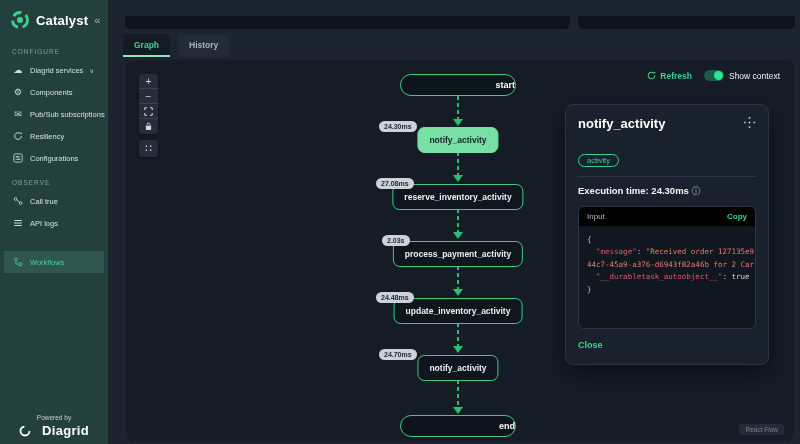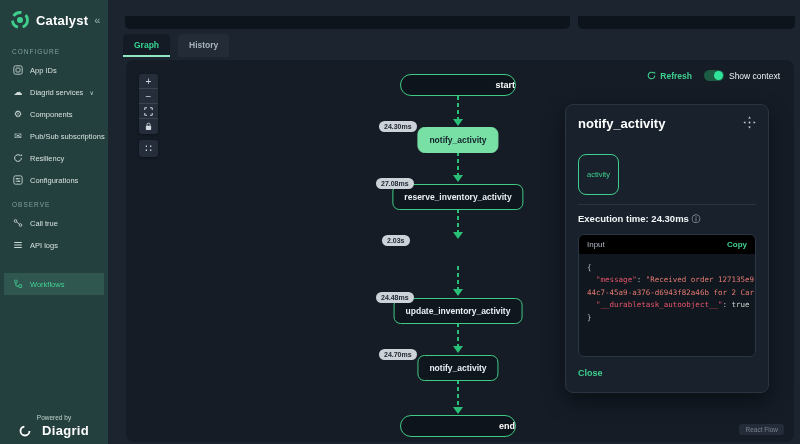--- a/index.html
+++ b/index.html
@@ -76,21 +76,21 @@
   .dur-badge{position:absolute;background:var(--badge-bg);color:#222a33;font-size:7px;font-weight:bold;
              padding:2px 5px;border-radius:6px;z-index:3}
 
   
   .panel{position:absolute;left:439px;top:44px;width:204px;background:var(--panel-bg);border:1px solid #2a3541;
          border-radius:8px;padding:11px 12px 12px;box-shadow:0 8px 22px rgba(0,0,0,.45);z-index:4}
   .panel-head{display:flex;align-items:flex-start}
   .panel-title{font-size:13px;font-weight:bold;color:#fff}
   .move-icon{margin-left:auto;cursor:pointer;line-height:0}
   .type-badge{display:inline-block;margin-top:23px;border:1px solid var(--accent);color:var(--accent);
-              font-size:7.5px;padding:15px 8px;border-radius:8px}
+              font-size:7.5px;padding:1px 8px;border-radius:8px}
   .panel-divider{border:none;border-top:1px solid #2a3440;margin:9px 0 8px}
   .exec-line{font-size:9.5px;font-weight:bold;color:#f2f5f8}
   .info-ic{color:#aab4bf;font-weight:normal;font-size:9px}
   .code-card{margin-top:8px;border:1px solid #2b3644;border-radius:6px;overflow:hidden}
   .code-head{display:flex;background:#000000;padding:5px 8px;font-size:8px;color:#aeb7c2}
   .copy-btn{margin-left:auto;color:var(--accent);font-weight:bold;cursor:pointer}
   .code-body{background:var(--code-bg);padding:8px 8px 32px;font-family:"DejaVu Sans Mono",monospace;
              font-size:7.5px;line-height:1.65;color:#b6bfca}
   .tok-p{color:#b6bfca}.tok-k{color:var(--json-key)}.tok-s{color:var(--json-str)}.tok-b{color:var(--json-bool)}
   .close-btn{display:inline-block;margin-top:11px;color:var(--accent);font-size:9px;font-weight:bold;cursor:pointer}
@@ -109,29 +109,20 @@
         <circle cx="10" cy="10" r="7.5" fill="none" stroke="#3ecf8e" stroke-width="2.8" stroke-dasharray="9 4.8"></circle>
         <circle cx="10" cy="10" r="3" fill="#3ecf8e"></circle>
       </svg>
     </span>
     <span class="brand">Catalyst</span>
     <span class="collapse">«</span>
   </div>
 
   <div class="section-label">CONFIGURE</div>
 
-  <div class="side-item">
-    <span class="ic">
-      <svg width="10" height="10" viewBox="0 0 12 12">
-          <rect x="1" y="1" width="10" height="10" rx="2" fill="none" stroke="currentColor"></rect>
-          <rect x="3.6" y="3.6" width="4.8" height="4.8" rx="1" fill="none" stroke="currentColor"></rect>
-        </svg>
-    </span>
-    <span>App IDs</span>
-  </div>
 
   <div class="side-item">
     <span class="ic">☁</span>
     <span>Diagrid services</span>
     <span class="chev">∨</span>
   </div>
 
   <div class="side-item">
     <span class="ic">⚙</span>
     <span>Components</span>
@@ -259,20 +250,21 @@
     <div class="edge" style="top:36px;height:30px"></div>
     <div class="edge" style="top:92px;height:30px"></div>
     <div class="edge" style="top:149px;height:30px"></div>
     <div class="edge" style="top:206px;height:30px"></div>
     <div class="edge" style="top:263px;height:30px"></div>
     <div class="edge" style="top:320px;height:34px"></div>
 
     <div class="node terminal" style="top:14px">start</div>
     <div class="node activity selected" style="top:67px">notify_activity</div>
     <div class="node activity" style="top:124px">reserve_inventory_activity</div>
+    <div class="node activity" style="top:181px">process_payment_activity</div>
     <div class="node activity" style="top:238px">update_inventory_activity</div>
     <div class="node activity" style="top:295px">notify_activity</div>
     <div class="node terminal" style="top:355px">end</div>
 
     <div class="dur-badge" style="left:253px;top:61px">24.30ms</div>
     <div class="dur-badge" style="left:250px;top:118px">27.08ms</div>
     <div class="dur-badge" style="left:256px;top:175px">2.03s</div>
     <div class="dur-badge" style="left:250px;top:232px">24.48ms</div>
     <div class="dur-badge" style="left:253px;top:289px">24.70ms</div>
 

